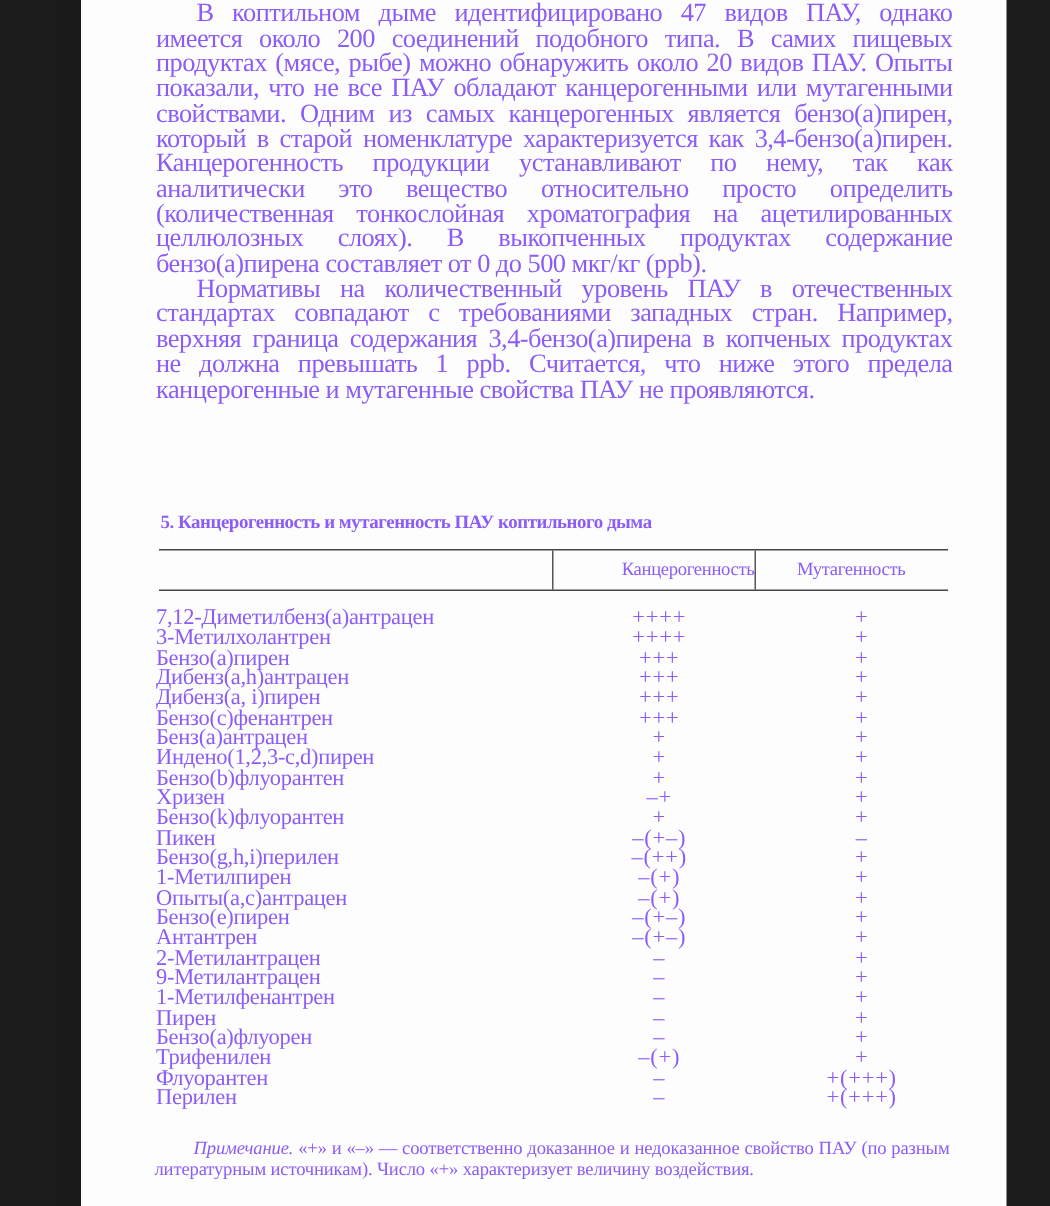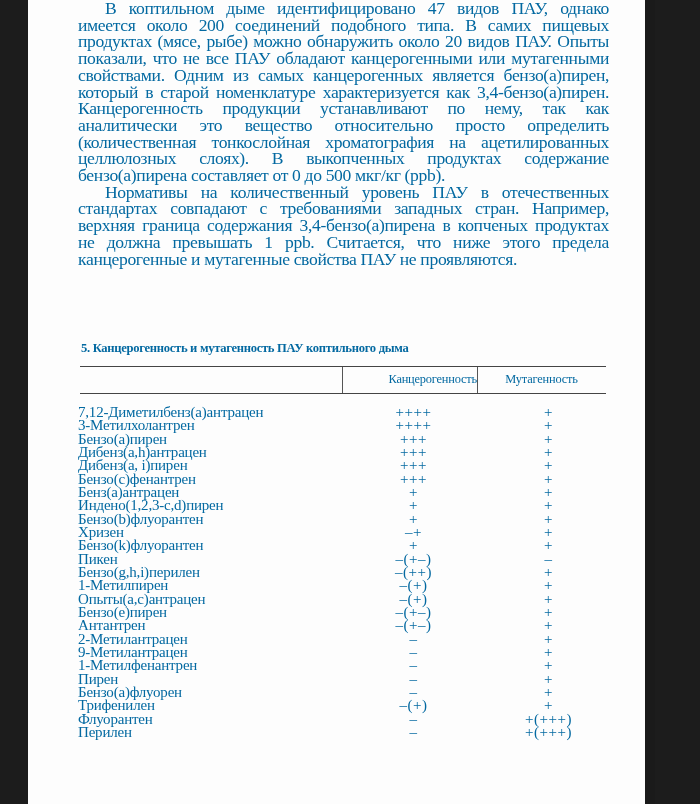--- a/index.html
+++ b/index.html
@@ -11,26 +11,26 @@
       background: #1a1a1a;
     }
     .border-left {
       position: absolute; left: 0; top: 0; width: 38px; height: 804px; background: #1c1c1c;
     }
     .border-right {
       position: absolute; left: 655px; top: 0; width: 45px; height: 804px; background: #1c1c1c;
     }
     .page {
       position: absolute;
-      left: 28px;
+      left: 54px;
       top: 0;
       width: 617px;
       height: 804px;
       background: #fdfdfd;
-      color: #0369a1;
+      color: #8b5cf6;
       font-family: "Liberation Serif", "DejaVu Serif", serif;
     }
     .body-text {
       position: absolute;
       left: 50px;
       top: 0px;
       width: 531px;
       font-size: 17.6px;
       line-height: 16.7px;
       letter-spacing: -0.35px;
@@ -270,14 +270,17 @@
         <span class="carc">–</span>
         <span class="mut">+(+++)</span>
       </div>
       <div class="row">
         <span class="name">Перилен</span>
         <span class="carc">–</span>
         <span class="mut">+(+++)</span>
       </div>
     </div>
 
+  <div class="note">
+    <span class="note-first"><span class="note-label">Примечание.</span><span> «+» и «–» — соответственно доказанное и недоказанное свойство ПАУ (по разным литературным источникам). Число «+» характеризует величину воздействия.</span></span>
+  </div>
 
 </div>
 
 </body></html>

